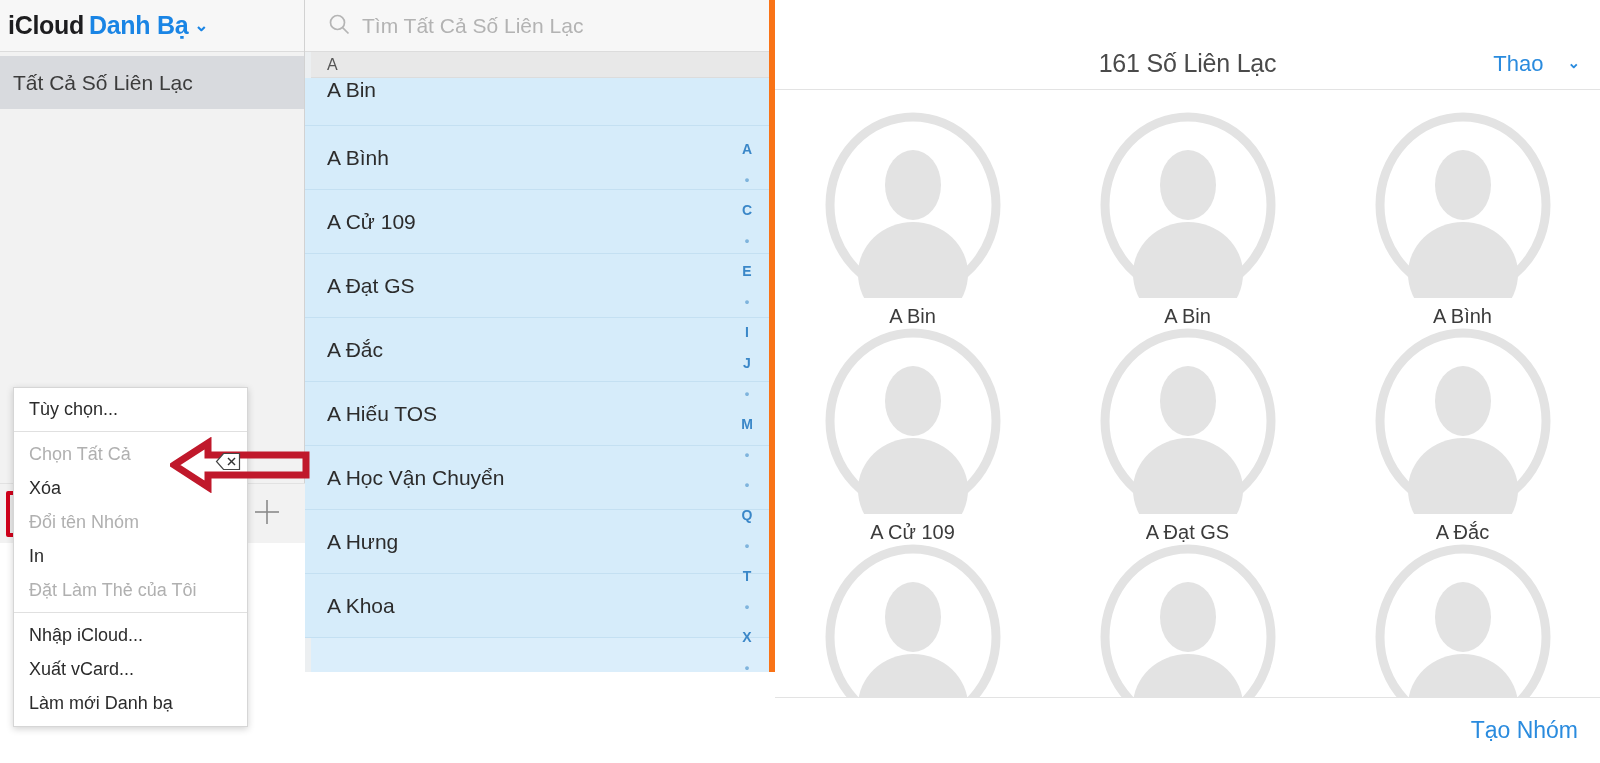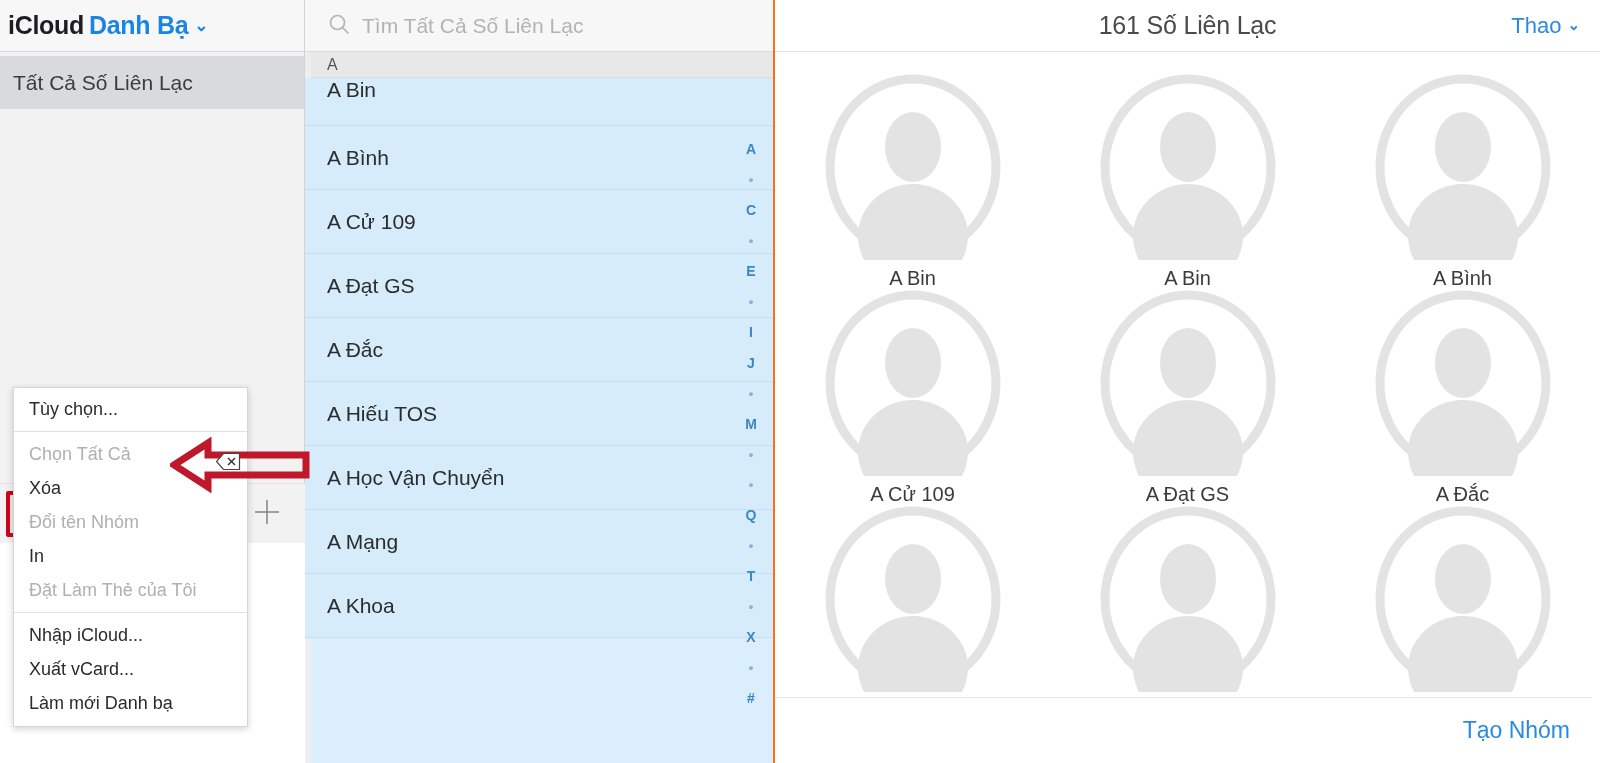--- a/index.html
+++ b/index.html
@@ -137,23 +137,23 @@
     color: #333;
     font-size: 17px;
     line-height: 1;
   }
 
   
   .listcol {
     position: relative;
     width: 470px;
     flex: 0 0 470px;
-    height: 763px;
+    height: 672px;
     background: #dbeefb;
-    border-right: 2px solid #f97316;
+    border-right: 6px solid #f97316;
     overflow: hidden;
   }
   .searchbar {
     height: 52px;
     background: #f7f7f7;
     border-bottom: 1px solid #dcdcdc;
     display: flex;
     align-items: center;
     padding-left: 22px;
     gap: 11px;
@@ -233,35 +233,36 @@
     display: flex;
     flex-direction: column;
   }
   .detail-header {
     height: 52px;
     border-bottom: 1px solid #e3e3e3;
     display: flex;
     align-items: center;
     position: relative;
     flex: 0 0 52px;
+    margin-top: 38px;
   }
   .detail-title {
     position: absolute;
     left: 0; right: 0;
     text-align: center;
     font-size: 25px;
     color: #4a4a4a;
     letter-spacing: -0.2px;
   }
   .detail-action {
     position: absolute;
     right: 20px;
     display: flex;
     align-items: center;
-    gap: 6px;
+    gap: 24px;
     font-size: 22px;
     color: #2a8bde;
   }
   .detail-action .chev { font-size: 15px; font-weight: 600; position: relative; top: -1px; }
 
   .grid-wrap {
     flex: 1 1 auto;
     overflow: hidden;
     padding-top: 22px;
   }
@@ -281,21 +282,21 @@
   .card-label {
     margin-top: 7px;
     font-size: 20px;
     color: #3b3b3b;
     white-space: nowrap;
     overflow: hidden;
   }
 
   .detail-footer {
     position: absolute;
-    left: 0; right: 8px; bottom: 0;
+    left: 0; right: 0; bottom: 0;
     height: 66px;
     background: #ffffff;
     border-top: 1px solid #e3e3e3;
     display: flex;
     align-items: center;
     justify-content: flex-end;
     padding-right: 22px;
   }
   .create-group {
     font-size: 23px;
@@ -420,21 +421,21 @@
         <div class="row">
           <span>A Đắc</span>
         </div>
         <div class="row">
           <span>A Hiếu TOS</span>
         </div>
         <div class="row">
           <span>A Học Vận Chuyển</span>
         </div>
         <div class="row">
-          <span>A Mạng</span>
+          <span>A Hưng</span>
         </div>
         <div class="row">
           <span>A Khoa</span>
         </div>
       </div>
 
     <div class="alpha-index" id="alpha-index">
         <div class="alpha-entry">A</div>
         <div class="alpha-entry dot">•</div>
         <div class="alpha-entry">C</div>

